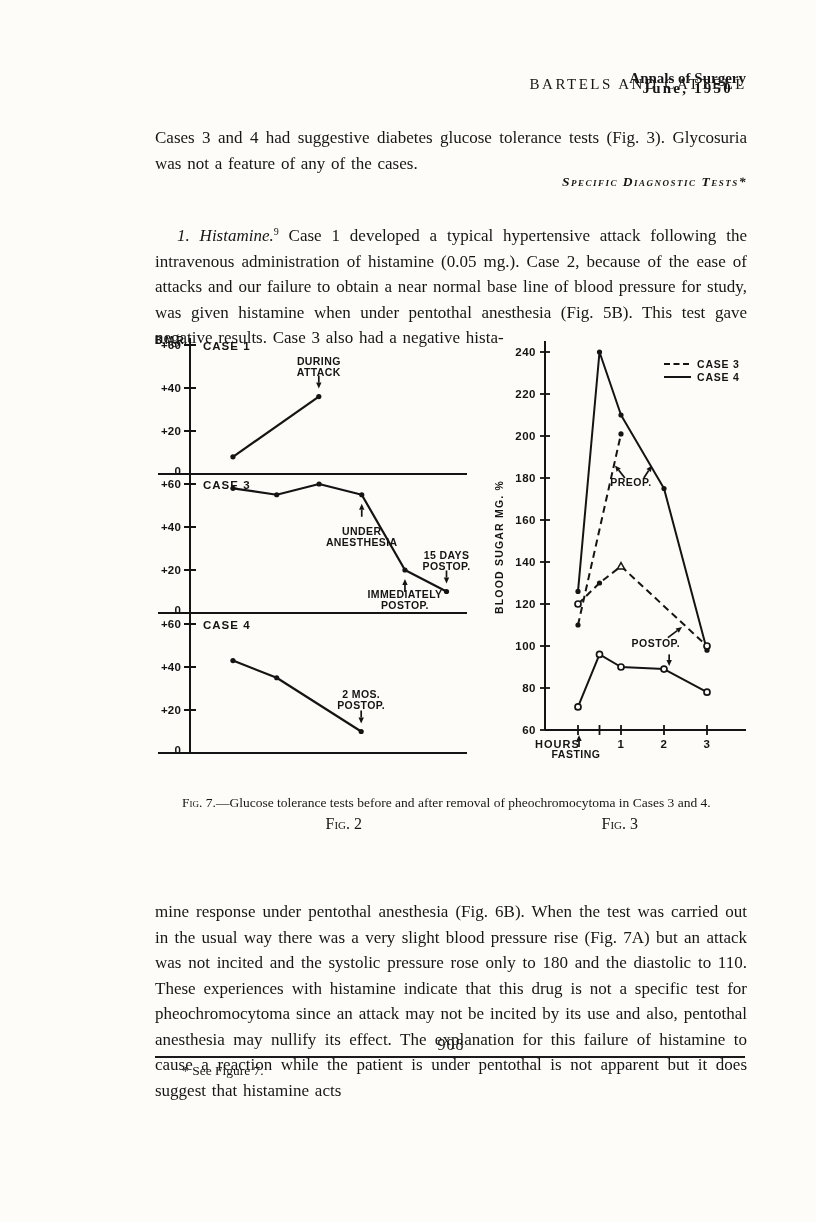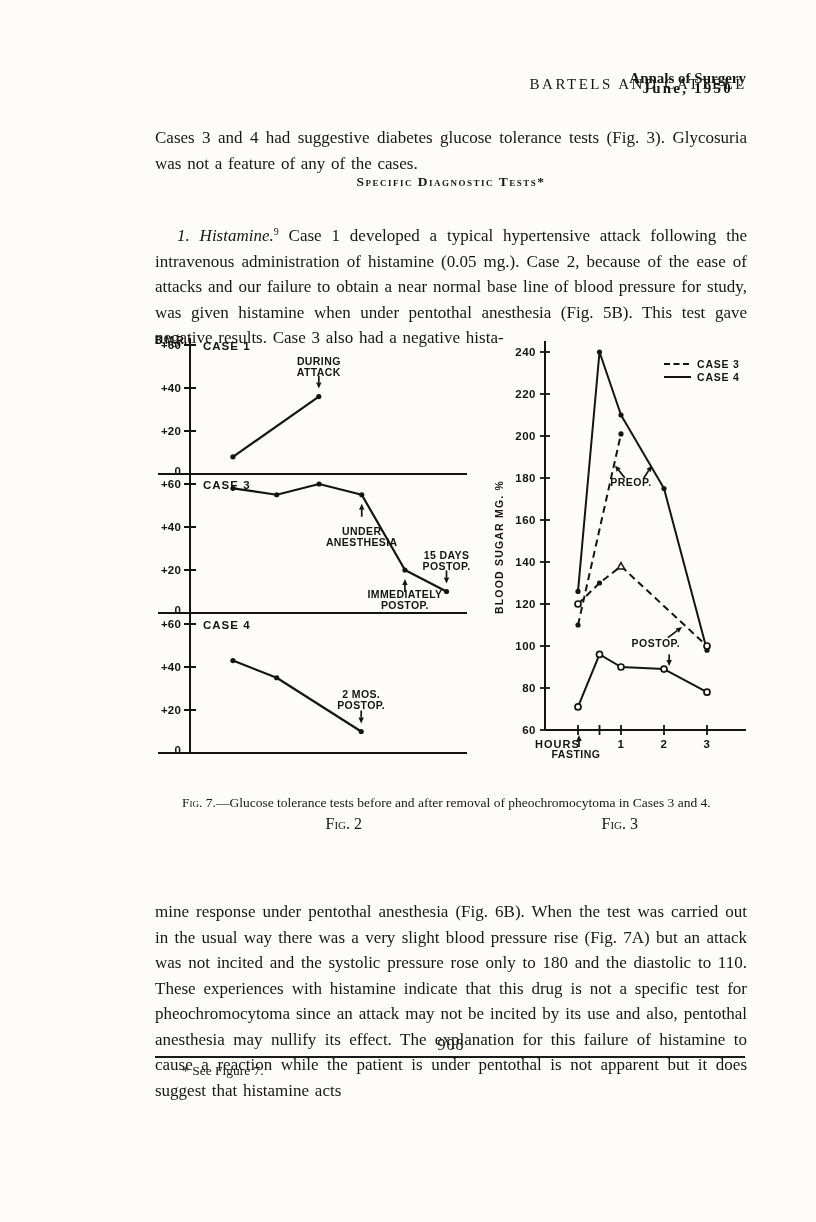--- a/index.html
+++ b/index.html
@@ -6,22 +6,22 @@
   .page{position:relative;width:816px;height:1222px;background:#fdfcf8;color:#161616;
         font-family:"Liberation Serif", serif;overflow:hidden;}
   .abs{position:absolute;}
   .running-title{left:155px;top:76px;width:592px;text-align:right;font-size:15px;letter-spacing:2.5px;}
   .journal{top:73px;right:70px;text-align:center;font-size:15px;font-weight:bold;line-height:10px;}
   .journal .l2{letter-spacing:2.2px;}
   .para{left:155px;width:592px;text-align:justify;font-size:17px;line-height:25.5px;word-spacing:1.5px;}
   .p1{top:108px;}
   .p2{top:202px;text-indent:22px;}
   .p3{top:882px;}
-  .heading{left:155px;top:174px;width:592px;text-align:center;font-variant:small-caps;
-           font-weight:bold;font-size:13.5px;letter-spacing:1.5px;}
+  .heading{left:155px;top:174px;width:592px;text-align:right;font-variant:small-caps;
+           font-weight:bold;font-size:13.5px;letter-spacing:1.5px;font-style:italic;}
   .it{font-style:italic;}
   .sc{font-variant:small-caps;}
   .sup{font-size:10px;vertical-align:6px;}
   .figlabel{top:815px;width:120px;text-align:right;font-variant:small-caps;font-size:16px;}
   .fl2{left:242px;}
   .fl3{left:518px;}
   .captions{left:155px;top:795px;width:591px;font-size:13.5px;line-height:16px;text-align:justify;}
   .captions p{margin:0;text-indent:27px;}
   .rule{left:155px;top:1056px;width:590px;height:2px;background:#1a1a1a;}
   .footnote{left:182px;top:1063px;font-size:13.5px;}

